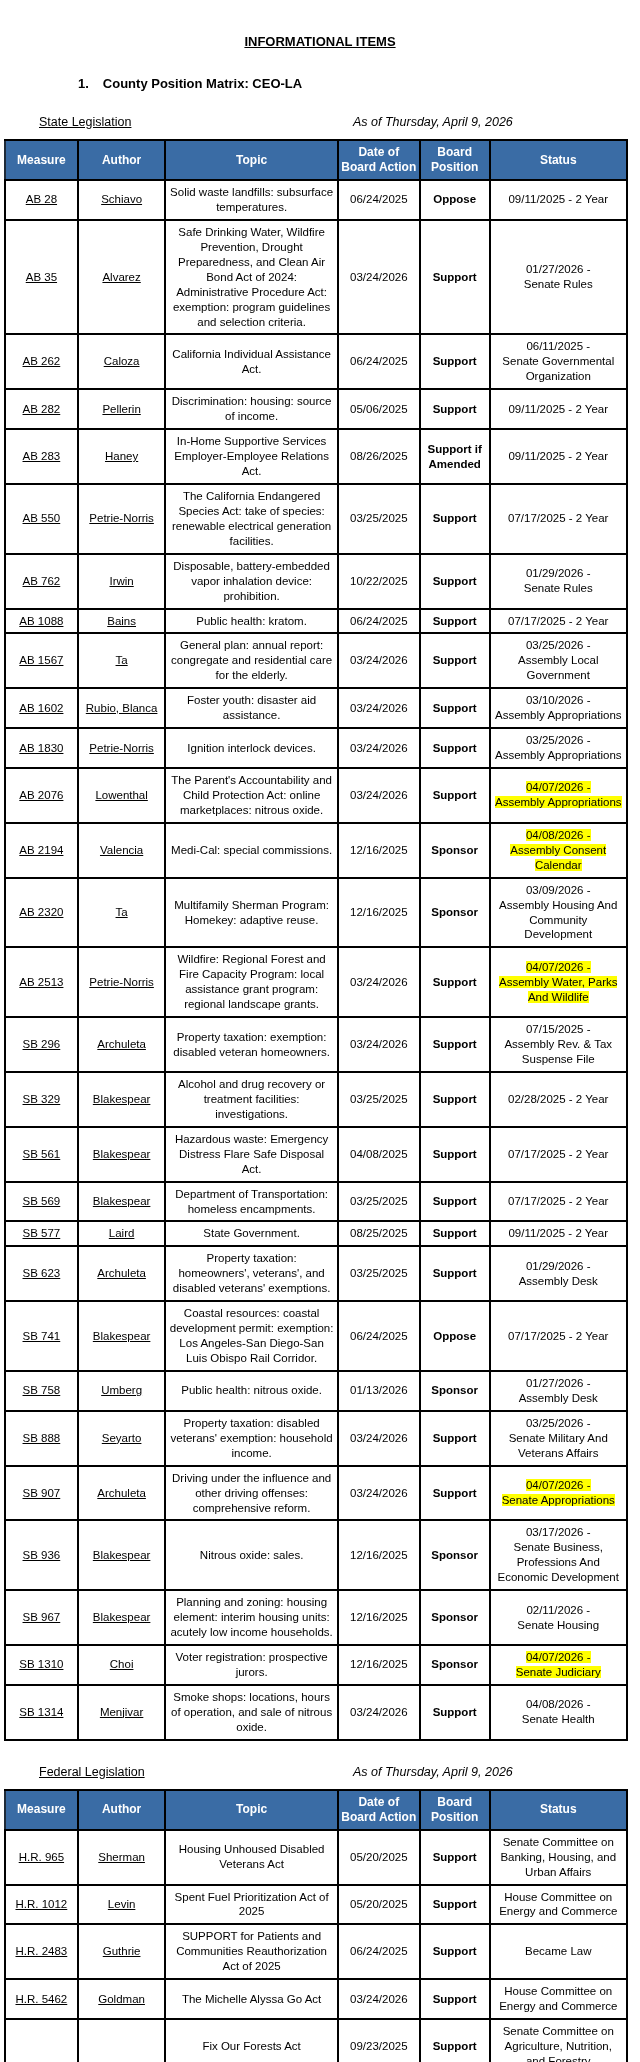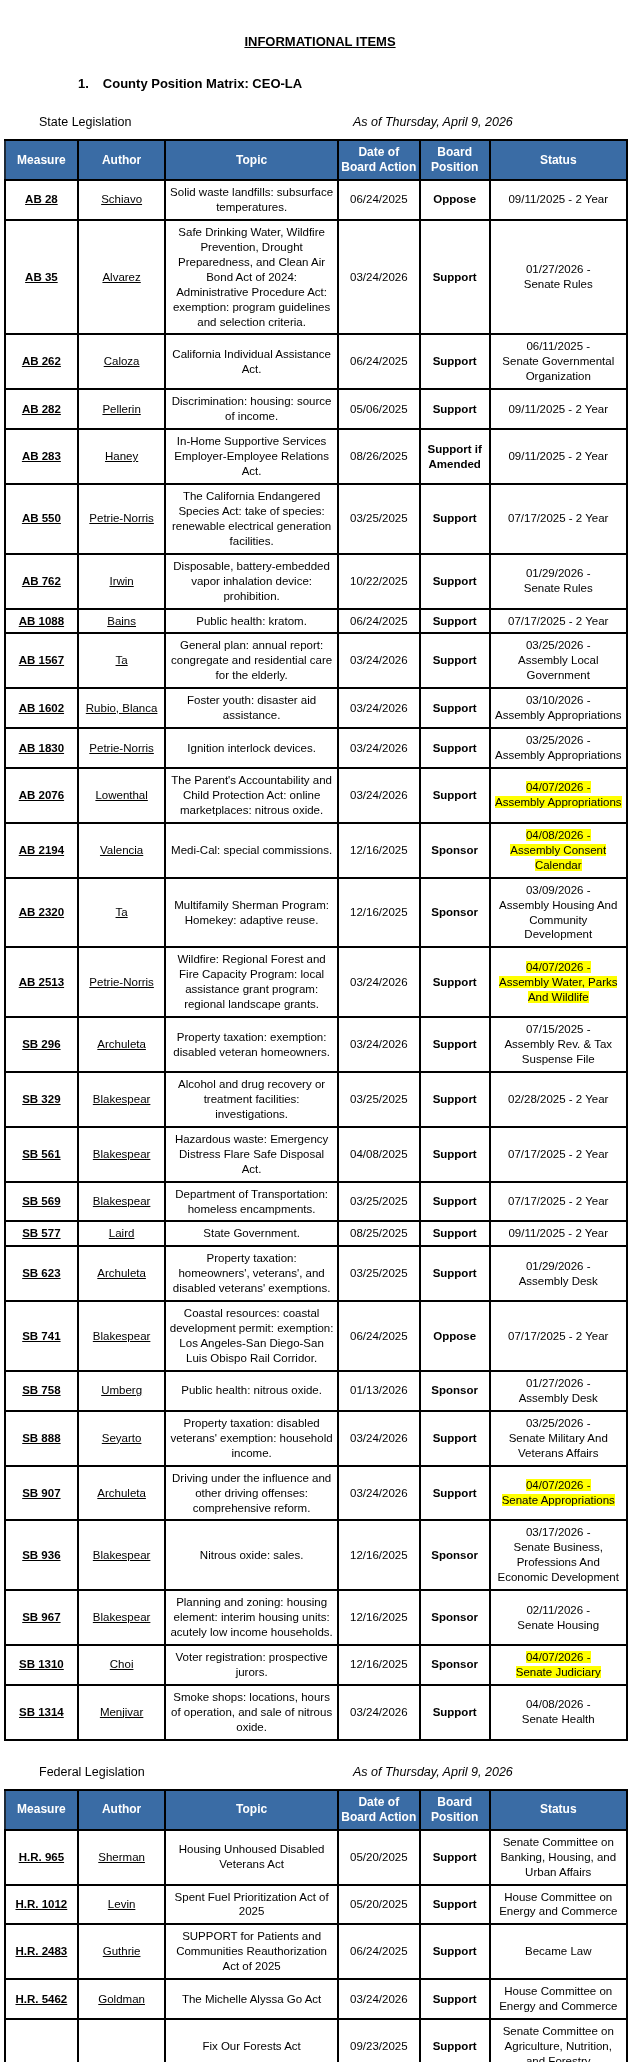--- a/index.html
+++ b/index.html
@@ -30,20 +30,21 @@
     line-height: 1.4;
   }
 
   .section-head {
     display: flex;
     align-items: baseline;
     margin: 24px 0 10px 0;
   }
   .section-heading {
     margin-left: 39px;
+    text-decoration: underline;
   }
   .as-of {
     font-style: italic;
     position: absolute;
     left: 353px;
   }
   .section-head { position: relative; }
 
   table.bill-table {
     border-collapse: collapse;
@@ -73,21 +74,21 @@
     background: #ffffff;
   }
   col.c-measure { width: 11.7%; }
   col.c-author  { width: 14.1%; }
   col.c-topic   { width: 27.7%; }
   col.c-date    { width: 13.2%; }
   col.c-pos     { width: 11.2%; }
   col.c-status  { width: 22.1%; }
 
   .measure-link {
-    font-weight: bold;
+    font-weight: normal;
     text-decoration: underline;
     white-space: nowrap;
     text-align: right;
   }
   .author-link { text-decoration: underline; }
   td.position { font-weight: bold; }
   td.status { white-space: pre-line; }
   .hl { background: #ffff00; }
 </style>
 </head>

